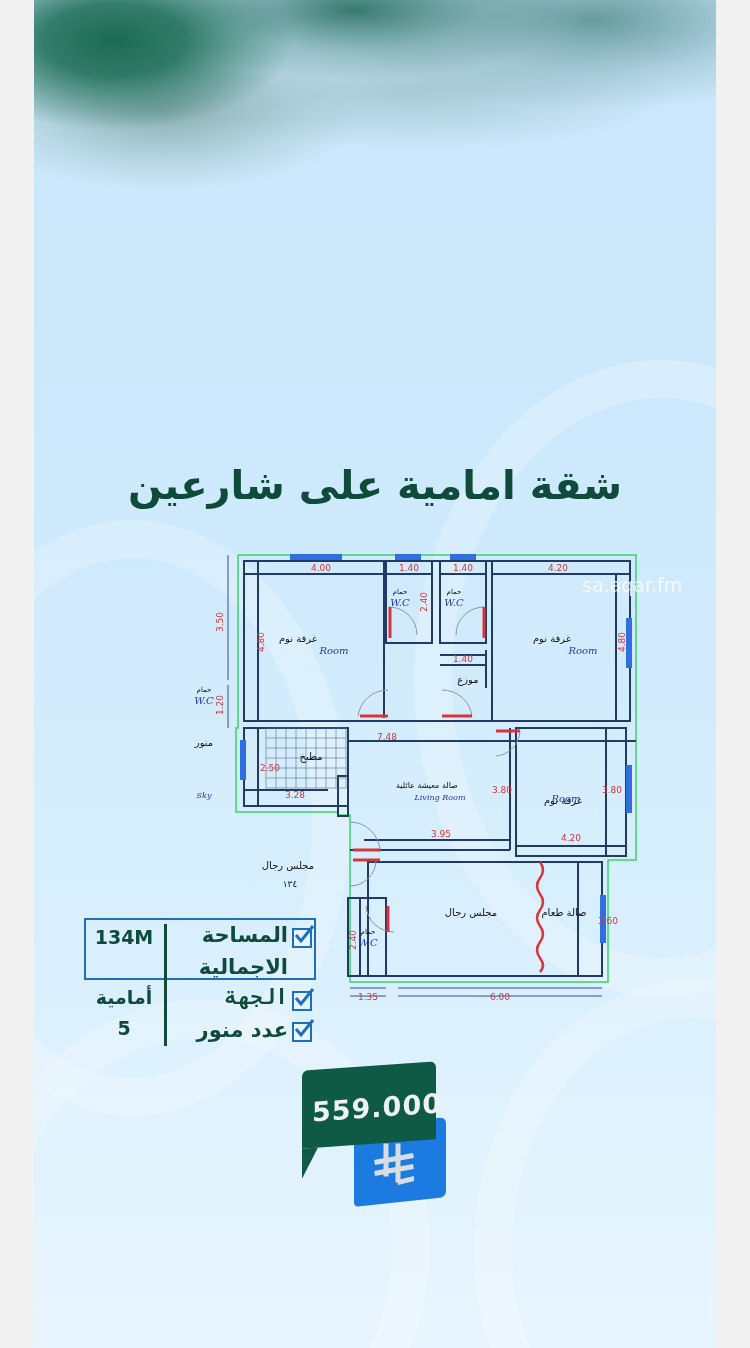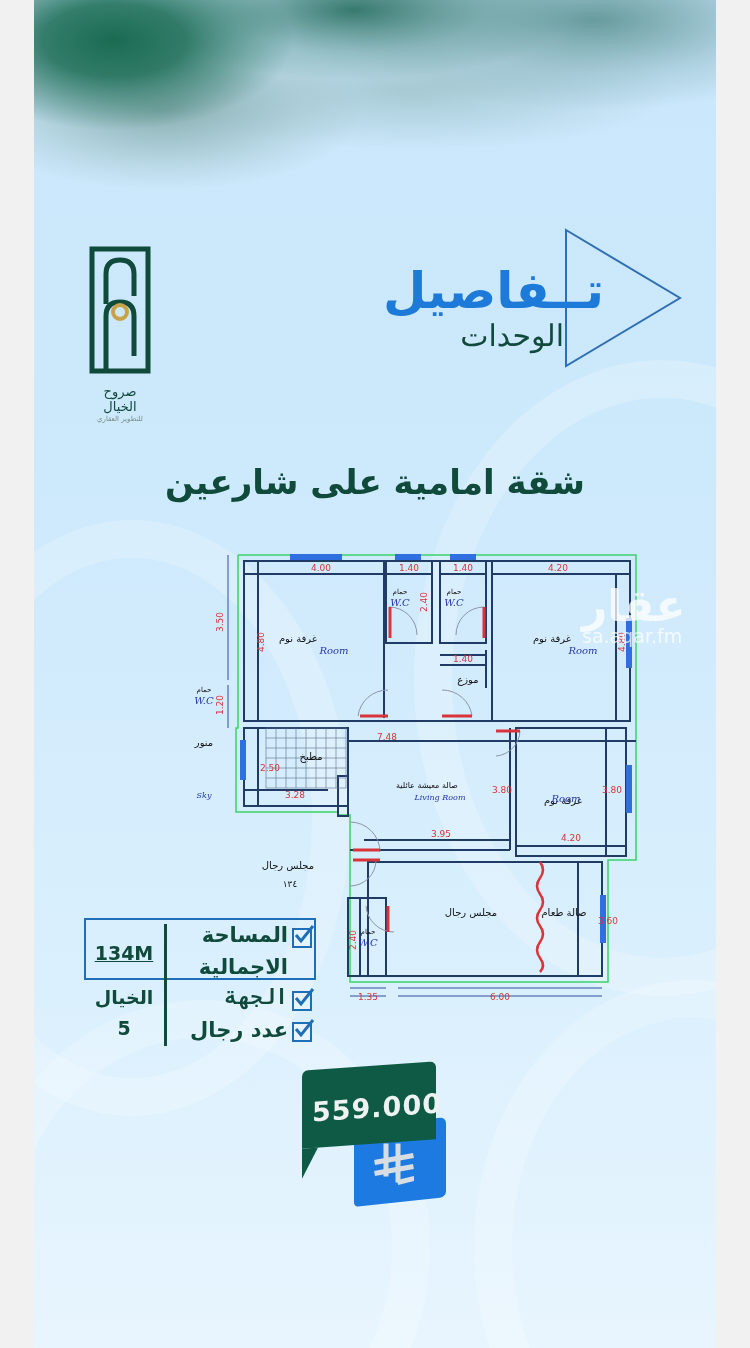--- a/index.html
+++ b/index.html
@@ -14,21 +14,21 @@
       radial-gradient(ellipse 260px 90px at 560px 20px, rgba(70,130,125,0.75) 0%, rgba(120,165,170,0.35) 60%, rgba(170,205,215,0) 100%),
       radial-gradient(ellipse 200px 80px at 130px 110px, rgba(110,150,145,0.7) 0%, rgba(150,185,185,0.3) 70%, rgba(190,220,230,0) 100%),
       radial-gradient(ellipse 260px 60px at 380px 90px, rgba(130,170,170,0.5) 0%, rgba(190,220,230,0) 100%);
   }
   .logo { position:absolute; left:52px; top:246px; width:68px; text-align:center; }
   .logo-text { color:#0f4a3b; font-size:13px; margin-top:4px; direction:rtl; }
   .logo-sub { color:#7a8c86; font-size:7px; margin-top:1px; direction:rtl; }
   .headline { position:absolute; left:300px; top:222px; width:360px; height:150px; }
   .headline-top { position:absolute; right:90px; top:40px; font-size:50px; font-weight:bold; color:#1e7ad8; direction:rtl; letter-spacing:2px; font-family:"DejaVu Sans", sans-serif; }
   .headline-bottom { position:absolute; right:130px; top:96px; font-size:30px; color:#0f4a3b; direction:rtl; font-family:"DejaVu Serif", serif; }
-  .subtitle { position:absolute; left:0; width:682px; top:462px; text-align:center; font-size:34px; font-weight:bold; color:#0f4a3b; direction:rtl; }
+  .subtitle { position:absolute; left:0; width:682px; top:462px; text-align:center; font-size:40px; font-weight:bold; color:#0f4a3b; direction:rtl; }
   .plan { position:absolute; left:146px; top:550px;margin-left:8px; }
   .info { position:absolute; left:50px; top:918px; width:230px; height:128px; }
   .info-box { position:absolute; left:0; top:0; width:228px; height:58px; border:2px solid #1e6fb8; }
   .info-divider { position:absolute; left:80px; top:6px; width:3px; height:122px; background:#0f4a3b; }
   .info-label { position:absolute; right:26px; font-size:21px; font-weight:bold; color:#0f4a3b; direction:rtl; text-align:left; line-height:26px; }
   .info-value { position:absolute; left:0; width:80px; text-align:center; font-size:19px; font-weight:bold; color:#0f4a3b; direction:rtl; }
   .check { position:absolute; right:2px; width:16px; height:16px; border:2px solid #1e6fb8; background:rgba(255,255,255,0.2); }
   .check svg { position:absolute; left:-1px; top:-6px; }
   .price { position:absolute; left:264px; top:1064px; width:160px; height:140px; }
   .price-green { position:absolute; left:4px; top:2px; width:134px; height:78px; background:#0e5a44; border-radius:6px 6px 0 0; transform:skewY(-4deg); }
@@ -43,38 +43,21 @@
 </head>
 <body>
 
 <div class="poster">
   <div class="swirl" style="left:-120px;top:520px;width:360px;height:520px;"></div>
   <div class="swirl" style="left:380px;top:360px;width:420px;height:560px;"></div>
   <div class="swirl" style="left:-60px;top:1000px;width:380px;height:420px;"></div>
   <div class="swirl" style="left:440px;top:980px;width:360px;height:460px;"></div>
   <div class="clouds"></div>
 
-  <div class="logo">
-    <svg width="62" height="130" viewBox="0 0 62 130">
-      <rect x="3" y="3" width="56" height="122" fill="none" stroke="#0f4a3b" stroke-width="5"></rect>
-      <path d="M17 125 V70 Q17 56 31 56 Q45 56 45 70 V110" fill="none" stroke="#0f4a3b" stroke-width="5"></path>
-      <path d="M17 58 V28 Q17 14 31 14 Q45 14 45 28 V50" fill="none" stroke="#0f4a3b" stroke-width="5"></path>
-      <circle cx="31" cy="66" r="7" fill="none" stroke="#c9a247" stroke-width="4"></circle>
-    </svg>
-    <div class="logo-text">صروح الخيال</div>
-    <div class="logo-sub">للتطوير العقاري</div>
-  </div>
-
-  <div class="headline">
-    <svg style="position:absolute;left:228px;top:6px;" width="124" height="140" viewBox="0 0 124 140">
-      <polygon points="4,2 118,70 4,138" fill="none" stroke="#2f6fb3" stroke-width="2"></polygon>
-    </svg>
-    <div class="headline-top">تــفاصيل</div>
-    <div class="headline-bottom">الوحدات</div>
-  </div>
+
 
   <div class="subtitle">شقة امامية على شارعين</div>
 
   <div class="plan">
     <svg width="460" height="460" viewBox="0 0 460 460" font-family="DejaVu Sans, sans-serif">
       <g fill="none" stroke="#3ad36a" stroke-width="1.5">
         <polyline points="50,5 448,5 448,310 420,310 420,432 162,432 162,265 150,265 150,262 48,262 48,178 50,178 50,5"></polyline>
       </g>
       <g fill="none" stroke="#1f3b66" stroke-width="2">
 
@@ -225,51 +208,50 @@
         <text x="16" y="154">W.C</text>
         <text x="16" y="248" font-size="8">Sky</text>
         <text x="252" y="250" font-size="8">Living Room</text>
         <text x="378" y="252">Room</text>
         <text x="180" y="396">W.C</text>
       </g>
     </svg>
   </div>
 
   <div class="wm">
-    <div class="wm-big">عقار</div>
     <div class="wm-small">sa.aqar.fm</div>
   </div>
 
   <div class="info">
     <div class="info-box"></div>
     <div class="info-divider"></div>
 
     <div class="check" style="top:10px;">
       <svg width="22" height="22" viewBox="0 0 22 22">
           <path d="M3 11 L8 17 L20 2" fill="none" stroke="#1e6fb8" stroke-width="3"></path>
         </svg>
     </div>
     <div class="info-label" style="top:4px;">المساحة</div>
     <div class="info-label" style="top:36px;">الاجمالية</div>
-    <div class="info-value" style="top:24px;text-decoration:underline;">134M</div>
+    <div class="info-value" style="top:8px;">134M</div>
 
     <div class="check" style="top:73px;">
       <svg width="22" height="22" viewBox="0 0 22 22">
           <path d="M3 11 L8 17 L20 2" fill="none" stroke="#1e6fb8" stroke-width="3"></path>
         </svg>
     </div>
     <div class="info-label" style="top:68px;font-family:Liberation Mono, monospace;">الجهة</div>
-    <div class="info-value" style="top:68px;">الخيال</div>
+    <div class="info-value" style="top:68px;">أمامية</div>
 
     <div class="check" style="top:104px;">
       <svg width="22" height="22" viewBox="0 0 22 22">
           <path d="M3 11 L8 17 L20 2" fill="none" stroke="#1e6fb8" stroke-width="3"></path>
         </svg>
     </div>
-    <div class="info-label" style="top:99px;">عدد رجال</div>
+    <div class="info-label" style="top:99px;">عدد منور</div>
     <div class="info-value" style="top:99px;">5</div>
   </div>
 
   <div class="price">
     <div class="price-blue"></div>
     <div class="price-green"></div>
     <div class="price-num">559.000</div>
     <svg class="riyal" width="40" height="44" viewBox="0 0 40 44">
       <g stroke="#d8dde2" stroke-width="5" fill="none" stroke-linecap="square">
         <line x1="12" y1="4" x2="12" y2="32"></line>

